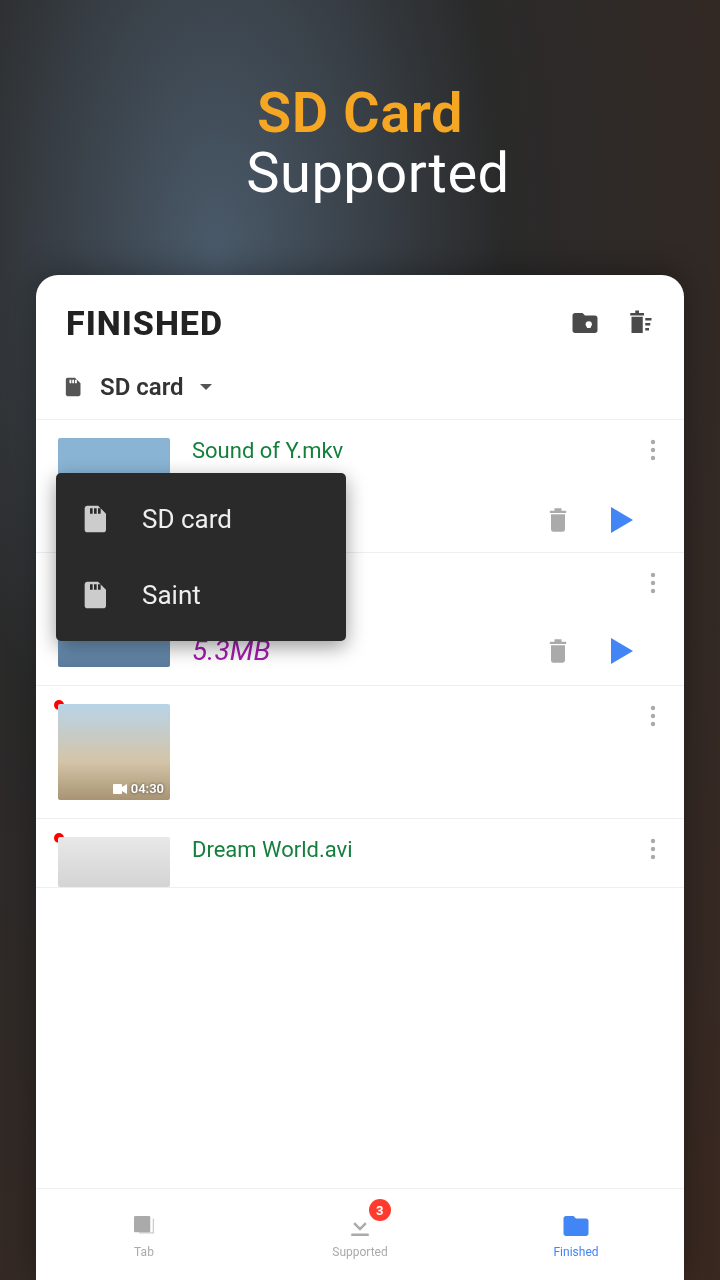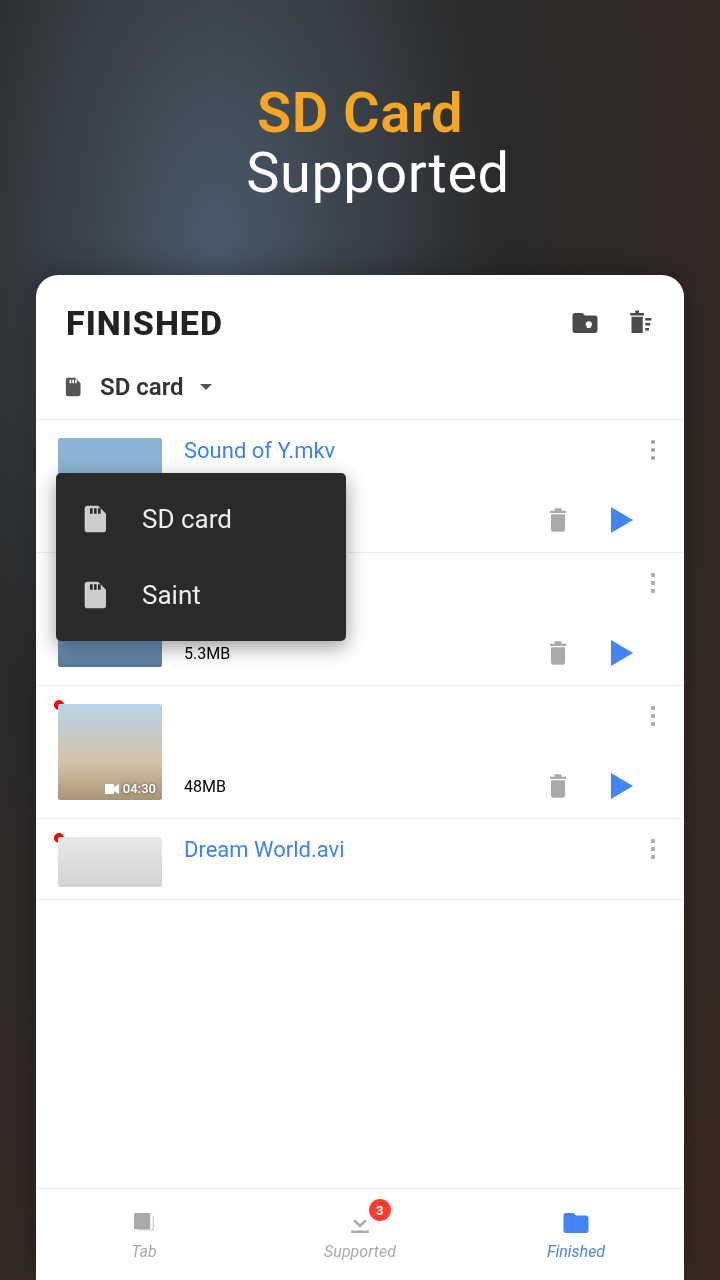--- a/index.html
+++ b/index.html
@@ -10,42 +10,42 @@
 .card { position: absolute; top: 275px; left: 36px; right: 36px; bottom: 0; background: #fff; border-radius: 22px 22px 0 0; box-shadow: 0 -4px 30px rgba(0,0,0,0.3); overflow: hidden; display: flex; flex-direction: column; }
 .card-header { display: flex; align-items: center; padding: 28px 30px 18px; }
 .card-title { font-size: 34px; font-weight: 800; color: #222; letter-spacing: 1px; flex: 1; }
 .header-icon { width: 30px; height: 30px; color: #4a4a4a; margin-left: 24px; }
 .filter-row { display: flex; align-items: center; padding: 12px 28px 18px; border-bottom: 1px solid #eee; position: relative; }
 .filter-icon { width: 22px; height: 22px; color: #555; }
 .filter-label { font-size: 24px; font-weight: 600; color: #333; margin-left: 14px; }
 .chevron { margin-left: 14px; }
 .list { flex: 1; overflow: hidden; }
 .item { display: flex; align-items: flex-start; padding: 18px 22px 18px 22px; border-bottom: 1px solid #eee; position: relative; }
-.thumb { width: 104px; height: 96px; background: #8ab4d4; border-radius: 2px; position: relative; overflow: hidden; flex-shrink: 0; }
+.thumb { width: 112px; height: 96px; background: #8ab4d4; border-radius: 2px; position: relative; overflow: hidden; flex-shrink: 0; }
 .thumb.mountain { background: linear-gradient(to bottom, #9cc5e5 0%, #7ba8cf 60%, #5a7a9a 100%); }
 .thumb.mountain::after { content: 'SPIRIT\A OF THE\A PEAKS'; white-space: pre; position: absolute; top: 16px; left: 10px; color: #fff; font-size: 11px; font-weight: 900; letter-spacing: 2px; line-height: 1.3; font-family: sans-serif; }
 .thumb.beach { background: linear-gradient(to bottom, #b8d4e8 0%, #d4c4a8 60%, #a89474 100%); }
 .thumb.crowd { background: linear-gradient(to bottom, #e8e8e8 0%, #d4d4d4 100%); }
 .thumb-badge { position: absolute; bottom: 4px; right: 6px; display: flex; align-items: center; gap: 4px; color: #fff; font-size: 13px; font-weight: 600; text-shadow: 0 0 3px rgba(0,0,0,0.6); }
 .dot { width: 10px; height: 10px; background: #ff0000; border-radius: 50%; position: absolute; top: 14px; left: 18px; }
 .item-content { flex: 1; margin-left: 22px; min-width: 0; display: flex; flex-direction: column; height: 96px; }
-.item-name { font-size: 22px; color: #3b82f6; white-space: nowrap; overflow: hidden; text-overflow: ellipsis; }
+.item-name { font-size: 22px; color: #15803d; white-space: nowrap; overflow: hidden; text-overflow: ellipsis; }
 .item-bottom { display: flex; align-items: center; margin-top: auto; }
-.item-size { font-size: 16px; color: #000000; flex: 1; }
+.item-size { font-size: 28px; color: #a21caf; flex: 1; font-style: italic; }
 .item-actions { display: flex; align-items: center; gap: 36px; }
 .action-btn { width: 28px; height: 28px; display: flex; align-items: center; justify-content: center; }
 .more-btn { padding: 0 6px; margin-left: 8px; align-self: flex-start; }
 .play-triangle { width: 0; height: 0; border-top: 13px solid transparent; border-bottom: 13px solid transparent; border-left: 22px solid #4285f4; }
 .dropdown { position: absolute; top: 473px; left: 56px; width: 290px; background: #2a2a2a; border-radius: 5px; box-shadow: 0 6px 20px rgba(0,0,0,0.4); z-index: 10; padding: 8px 0; }
 .dropdown-item { display: flex; align-items: center; padding: 20px 26px; }
 .dropdown-item svg { color: #ccc; }
 .dropdown-label { font-size: 26px; color: #eee; margin-left: 28px; }
 .bottom-nav { height: 92px; display: flex; border-top: 1px solid #eee; background: #fff; }
 .nav-item { flex: 1; display: flex; flex-direction: column; align-items: center; justify-content: center; gap: 4px; position: relative; }
-.nav-label { font-size: 16px; color: #aaa; font-style: italic; }
+.nav-label { font-size: 12px; color: #aaa; }
 .nav-item.active .nav-label { color: #4285f4; }
 .nav-badge { position: absolute; top: 10px; left: 54%; background: #ff3b30; color: #fff; font-size: 13px; font-weight: 700; border-radius: 50%; width: 22px; height: 22px; display: flex; align-items: center; justify-content: center; }
 </style>
 </head>
 <body>
 
 <div class="hero">
   <div class="hero-title">SD Card</div>
   <div class="hero-subtitle">Supported</div>
 </div>
@@ -136,42 +136,29 @@
       <div class="thumb beach">
         <div class="thumb-badge">
           <svg width="14" height="10" viewBox="0 0 14 10" fill="#fff">
               <rect x="0" y="0" width="9" height="10" rx="1"></rect>
               <path d="M9 3 L14 0 V10 L9 7 Z"></path>
             </svg>
           <span>04:30</span>
         </div>
       </div>
       <div class="item-content">
-        <div class="item-bottom">
-          <div class="item-size">48MB</div>
-          <div class="item-actions">
-            <div class="action-btn">
-                <svg viewBox="0 0 24 24" fill="#aaa">
-                  <path d="M6 7h12v13c0 1.1-.9 2-2 2H8c-1.1 0-2-.9-2-2V7zM5 4h14v2H5zM9 2h6v2H9z"></path>
-                </svg>
-              </div>
-            <div class="action-btn">
-                <div class="play-triangle"></div>
-              </div>
-          </div>
-        </div>
-      </div>
-      <div class="more-btn"><svg width="6" height="24" viewBox="0 0 6 24">
-            <circle cx="3" cy="4" r="2.2" fill="#aaa"></circle>
-            <circle cx="3" cy="12" r="2.2" fill="#aaa"></circle>
-            <circle cx="3" cy="20" r="2.2" fill="#aaa"></circle>
-          </svg></div>
-    </div>
-
-    <div class="item" style="padding-bottom:12px">
+      </div>
+      <div class="more-btn"><svg width="6" height="24" viewBox="0 0 6 24">
+            <circle cx="3" cy="4" r="2.2" fill="#aaa"></circle>
+            <circle cx="3" cy="12" r="2.2" fill="#aaa"></circle>
+            <circle cx="3" cy="20" r="2.2" fill="#aaa"></circle>
+          </svg></div>
+    </div>
+
+    <div class="item" style="padding-bottom:0">
       <div class="dot"></div>
       <div class="thumb crowd" style="height:50px"></div>
       <div class="item-content" style="height:50px">
         <div class="item-name">Dream World.avi</div>
       </div>
       <div class="more-btn"><svg width="6" height="24" viewBox="0 0 6 24">
             <circle cx="3" cy="4" r="2.2" fill="#aaa"></circle>
             <circle cx="3" cy="12" r="2.2" fill="#aaa"></circle>
             <circle cx="3" cy="20" r="2.2" fill="#aaa"></circle>
           </svg></div>

